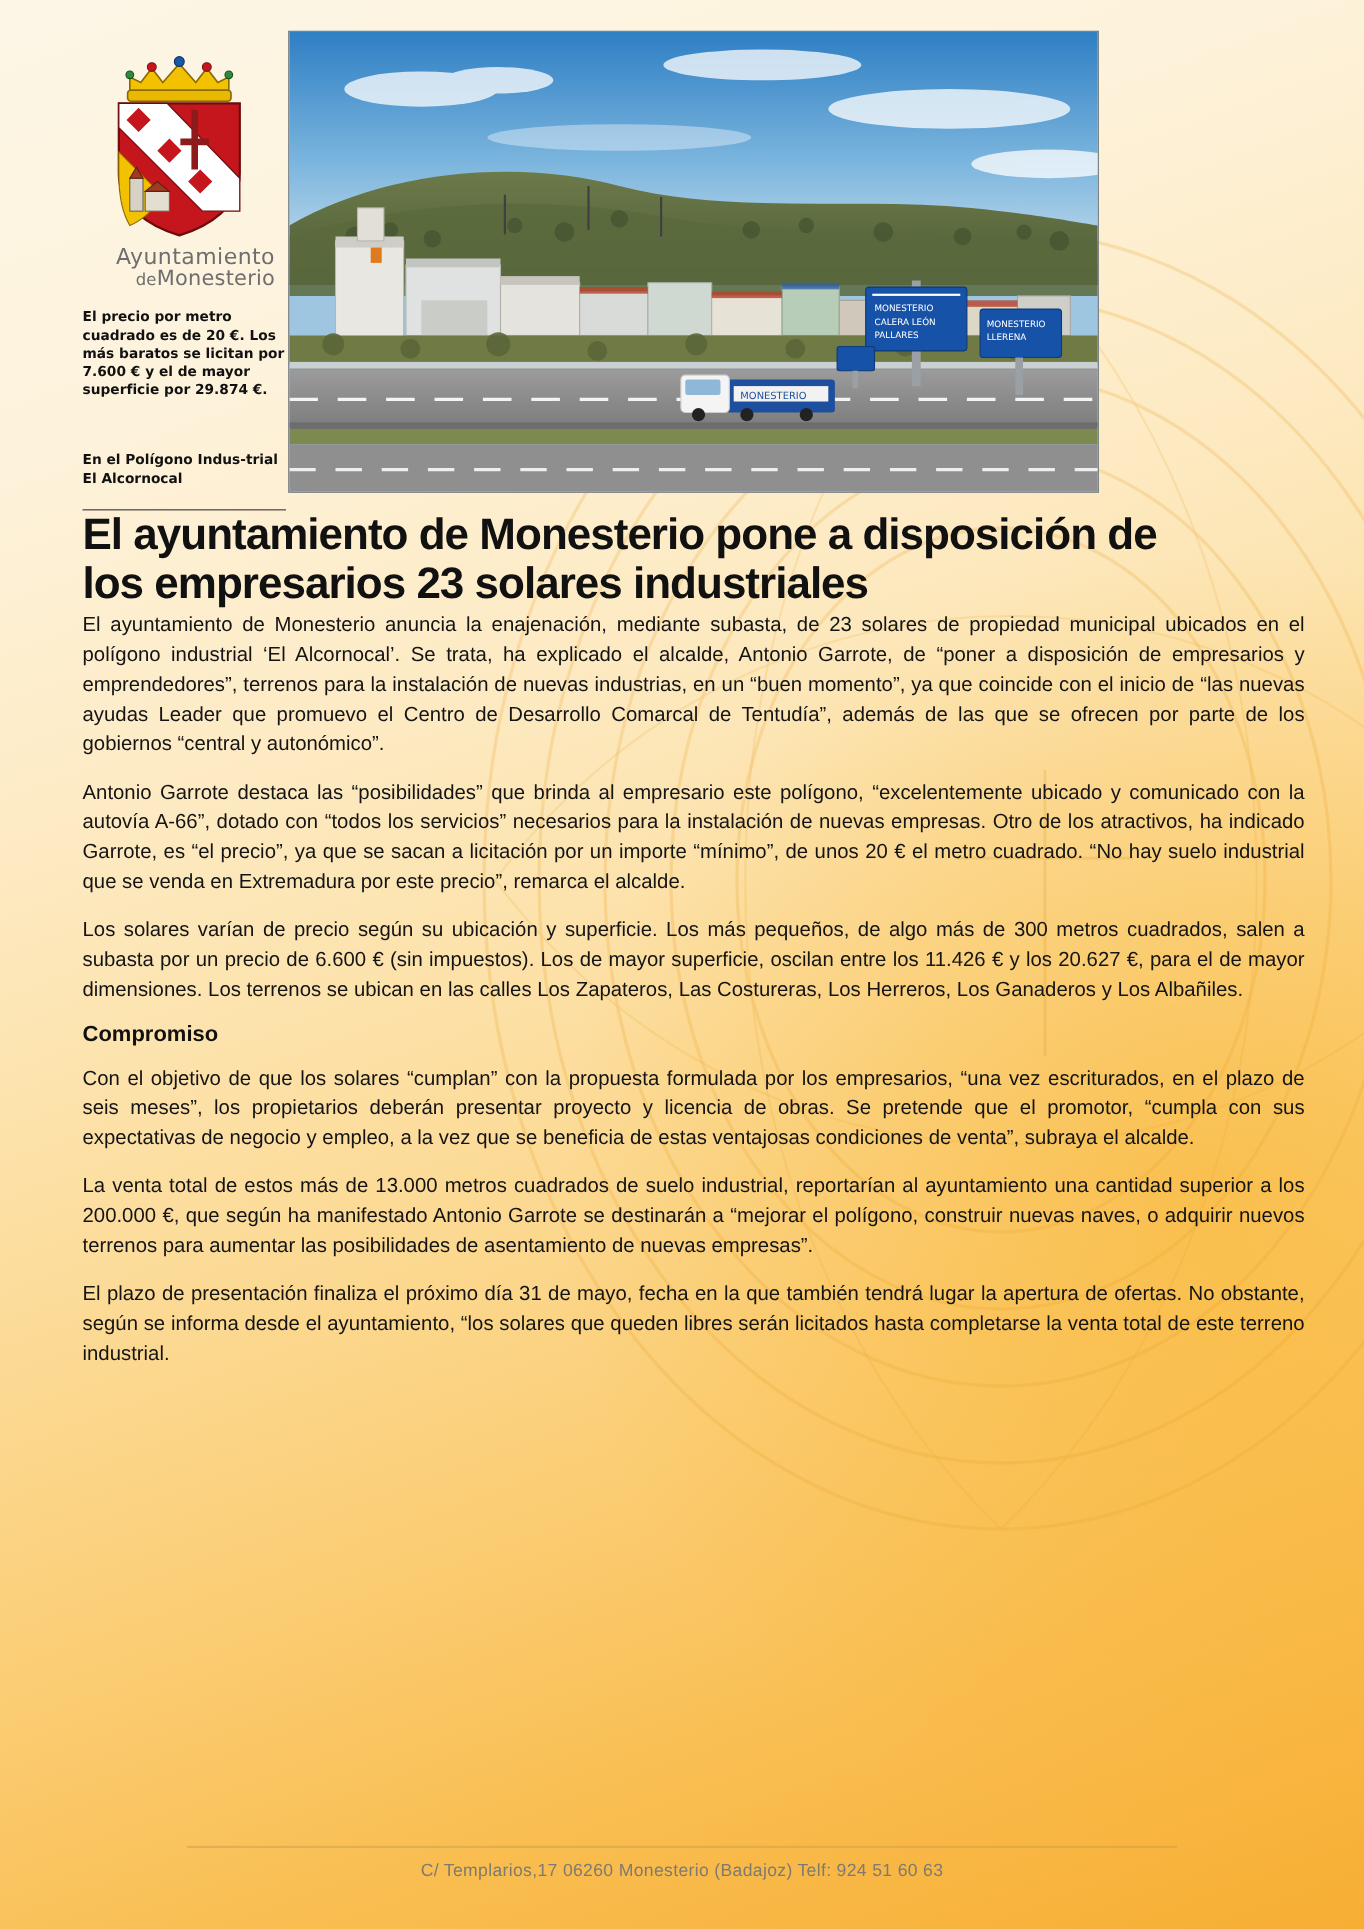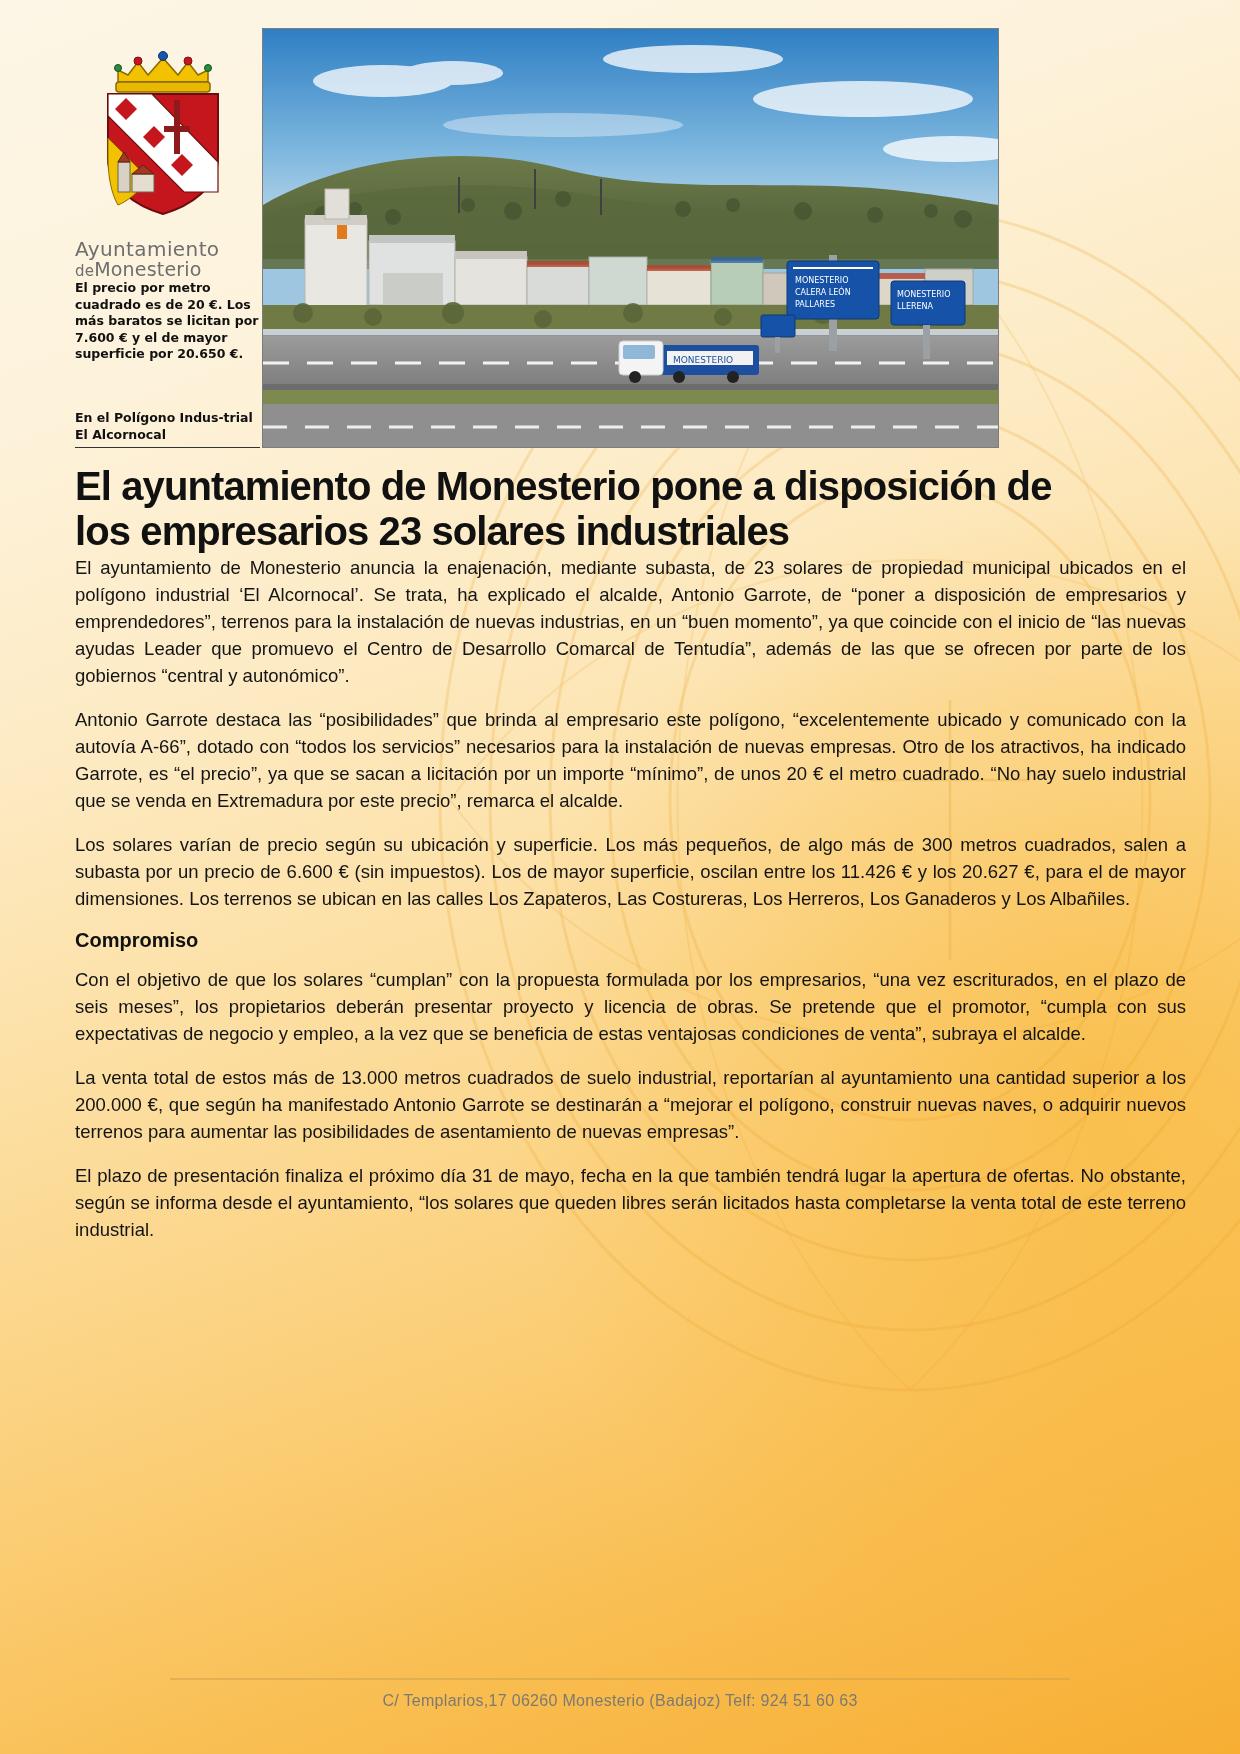--- a/index.html
+++ b/index.html
@@ -58,25 +58,25 @@
     position: absolute;
     left: 75px;
     top: 42px;
     width: 175px;
   }
   .crest {
     display: block;
     margin: 0 auto;
   }
   .crest-wordmark {
-    text-align: left;
+    text-align: right;
     font-family: "DejaVu Sans", sans-serif;
     color: #6e6e6e;
     line-height: 1.05;
-    margin-top: 22px;
+    margin-top: 6px;
   }
   .crest-wordmark .l1 {
     display: block;
     font-size: 20px;
     letter-spacing: 0.4px;
   }
   .crest-wordmark .l2 {
     display: block;
     font-size: 19px;
     letter-spacing: 0.2px;
@@ -98,21 +98,21 @@
     position: absolute;
     left: 75px;
     top: 410px;
     width: 185px;
     font-family: "DejaVu Sans", sans-serif;
     font-weight: bold;
     font-size: 12.5px;
     line-height: 1.32;
     color: #111;
     border-bottom: 1px solid #333;
-    padding-bottom: 4px;
+    padding-bottom: 20px;
   }
 
   .photo {
     position: absolute;
     left: 262px;
     top: 28px;
     width: 735px;
     height: 418px;
     border: 1px solid #7c7c7c;
     overflow: hidden;
@@ -259,21 +259,21 @@
           </g>
         </svg>
         <div class="crest-wordmark">
           <span class="l1">Ayuntamiento</span>
           <span class="l2">
             <span class="de">de</span><span>Monesterio</span>
           </span>
         </div>
       </div>
 
-      <div class="side-note">El precio por metro cuadrado es de 20 €. Los más baratos se licitan por 7.600 € y el de mayor superficie por 20.650 €.</div>
+      <div class="side-note">El precio por metro cuadrado es de 20 €. Los más baratos se licitan por 7.600 € y el de mayor superficie por 29.874 €.</div>
       <div class="side-note-2">En el Polígono Indus-trial El Alcornocal</div>
 
       <div class="photo">
         <svg width="735" height="418" viewBox="0 0 735 418" xmlns="http://www.w3.org/2000/svg">
           <defs>
             <linearGradient id="sky" x1="0" y1="0" x2="0" y2="1">
               <stop offset="0%" stop-color="#2f7fc4"></stop>
               <stop offset="55%" stop-color="#79b4dd"></stop>
               <stop offset="100%" stop-color="#c4dcec"></stop>
             </linearGradient>

